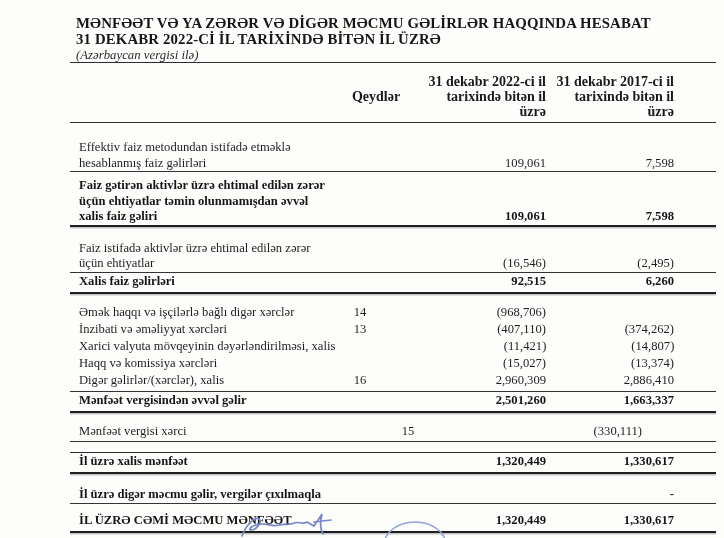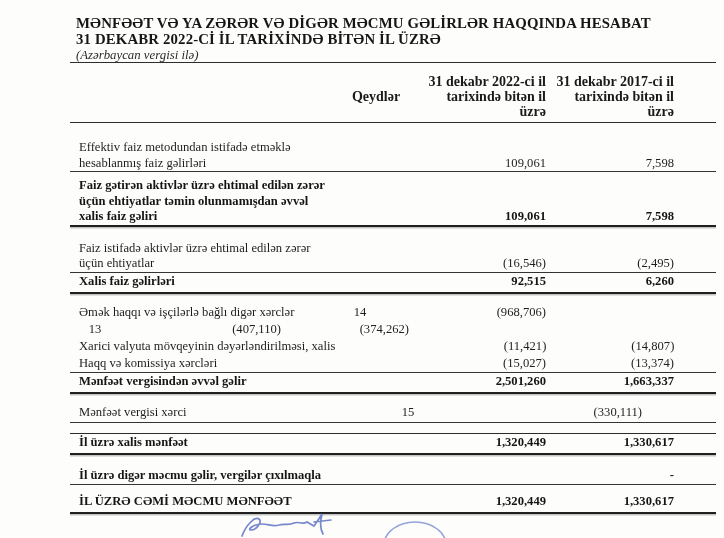--- a/index.html
+++ b/index.html
@@ -89,35 +89,42 @@
           <div class="c-v2022">92,515</div>
           <div class="c-v2021">6,260</div>
         </div>
         <div class="rule rule-t"></div>
         <div class="trow tall single" style="margin-top: 10px;">
           <div class="c-label">Əmək haqqı və işçilərlə bağlı digər xərclər</div>
           <div class="c-note">14</div>
           <div class="c-v2022">(968,706)</div>
         </div>
         <div class="trow tall single">
+          <div class="c-label">İnzibati və əməliyyat xərcləri</div>
           <div class="c-note">13</div>
           <div class="c-v2022">(407,110)</div>
           <div class="c-v2021">(374,262)</div>
         </div>
         <div class="trow tall single">
           <div class="c-label">Xarici valyuta mövqeyinin dəyərləndirilməsi, xalis</div>
           <div class="c-note"></div>
           <div class="c-v2022">(11,421)</div>
           <div class="c-v2021">(14,807)</div>
         </div>
         <div class="trow tall single">
           <div class="c-label">Haqq və komissiya xərcləri</div>
           <div class="c-note"></div>
           <div class="c-v2022">(15,027)</div>
           <div class="c-v2021">(13,374)</div>
+        </div>
+        <div class="trow tall single" style="padding-bottom: 2px;">
+          <div class="c-label">Digər gəlirlər/(xərclər), xalis</div>
+          <div class="c-note">16</div>
+          <div class="c-v2022">2,960,309</div>
+          <div class="c-v2021">2,886,410</div>
         </div>
         <div class="rule rule-n"></div>
         <div class="trow bold single" style="margin-top: 1px; padding-bottom: 2px;">
           <div class="c-label">Mənfəət vergisindən əvvəl gəlir</div>
           <div class="c-note"></div>
           <div class="c-v2022">2,501,260</div>
           <div class="c-v2021">1,663,337</div>
         </div>
         <div class="rule rule-t"></div>
         <div class="trow single" style="margin-top: 11px; padding-bottom: 2px; gap: 48px;">

